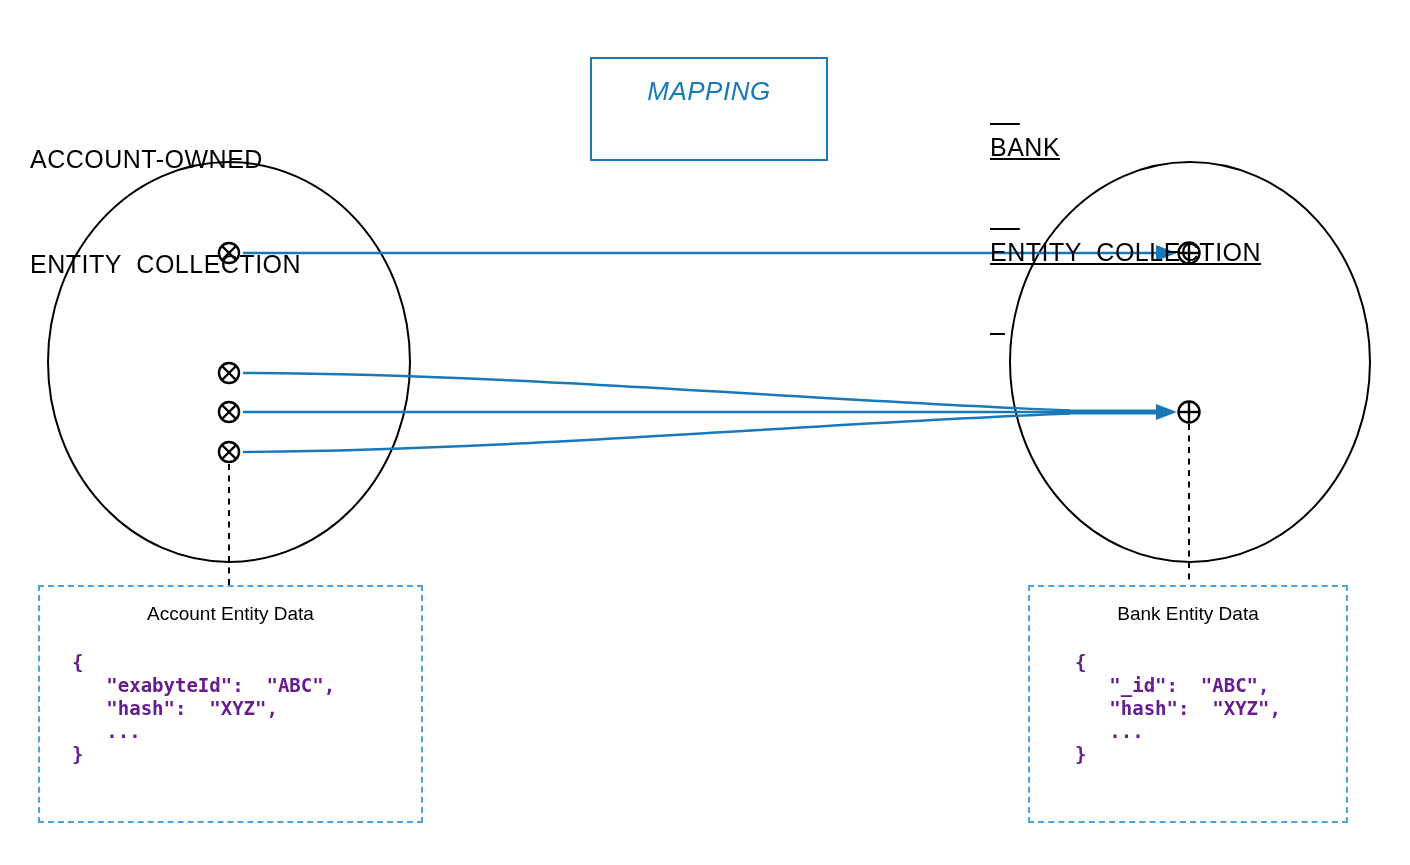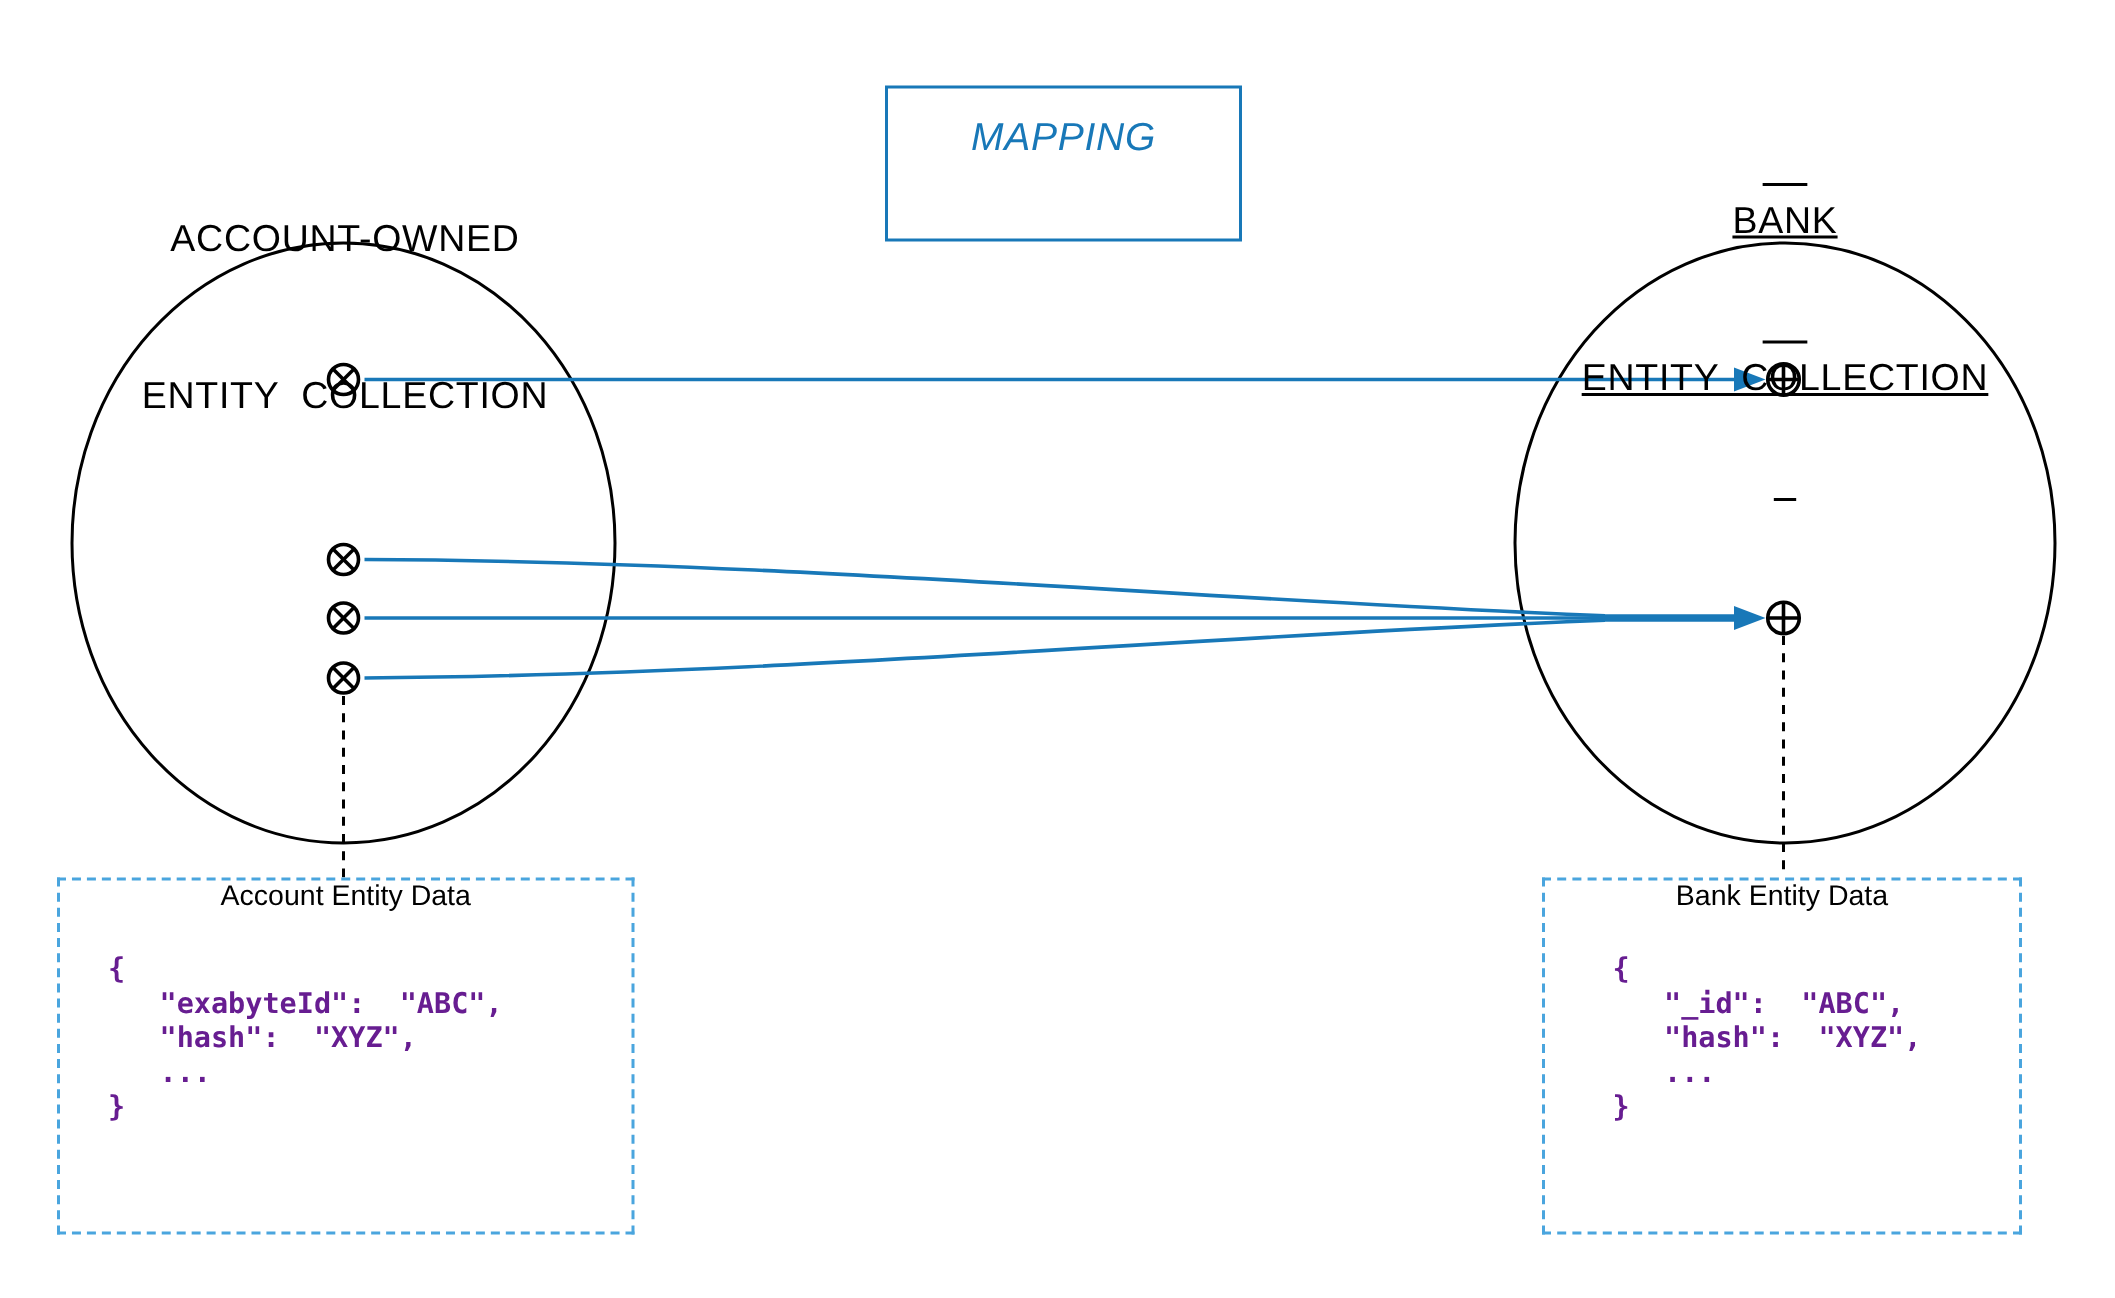--- a/index.html
+++ b/index.html
@@ -24,21 +24,20 @@
   .arrow { fill: none; stroke: var(--arrow-blue); stroke-width: 2.4; }
   .arrow.thick { stroke-width: 5; }
   .arrowhead { fill: var(--arrow-blue); stroke: none; }
   .connector { stroke: var(--shape-black); stroke-width: 2; stroke-dasharray: 6 5.5; fill: none; }
   .pt circle { fill: #ffffff; stroke: var(--shape-black); stroke-width: 2.4; }
   .pt line { stroke: var(--shape-black); stroke-width: 2.4; }
 
   
   .collection-title {
     position: absolute;
-    text-align: center;
     font-size: 25px;
     line-height: 35px;
     letter-spacing: 0.5px;
     color: #000;
     white-space: pre;
   }
   .title-left { left: 30px; top: 72px; width: 400px; }
   .title-right { left: 990px; top: 60px; width: 400px; text-decoration: underline; }
 
   .mapping-box {
@@ -59,20 +58,21 @@
   .data-box {
     position: absolute;
     box-sizing: border-box;
     border: 2px dashed var(--box-dash-blue);
     background: #ffffff;
   }
   .data-box-left  { left: 38px;   top: 585px; width: 385px; height: 238px; }
   .data-box-right { left: 1028px; top: 585px; width: 320px; height: 238px; }
 
   .box-title {
+    margin-top: 16px;
     text-align: center;
     font-size: 19px;
     line-height: 22px;
     color: #000;
   }
   pre.code {
     margin: 26px 0 0 0;
     font-family: "DejaVu Sans Mono", monospace;
     font-weight: bold;
     font-size: 19px;

